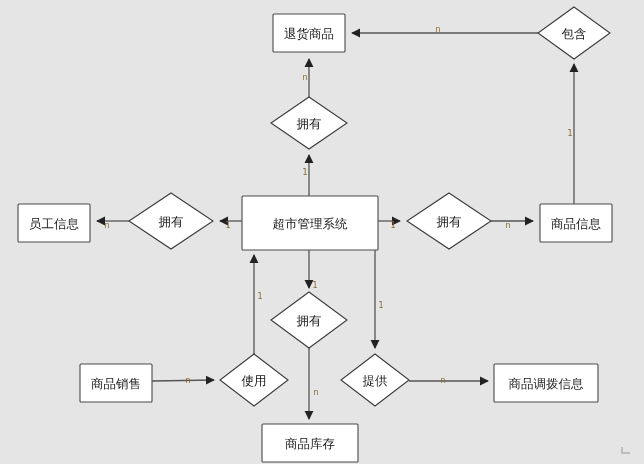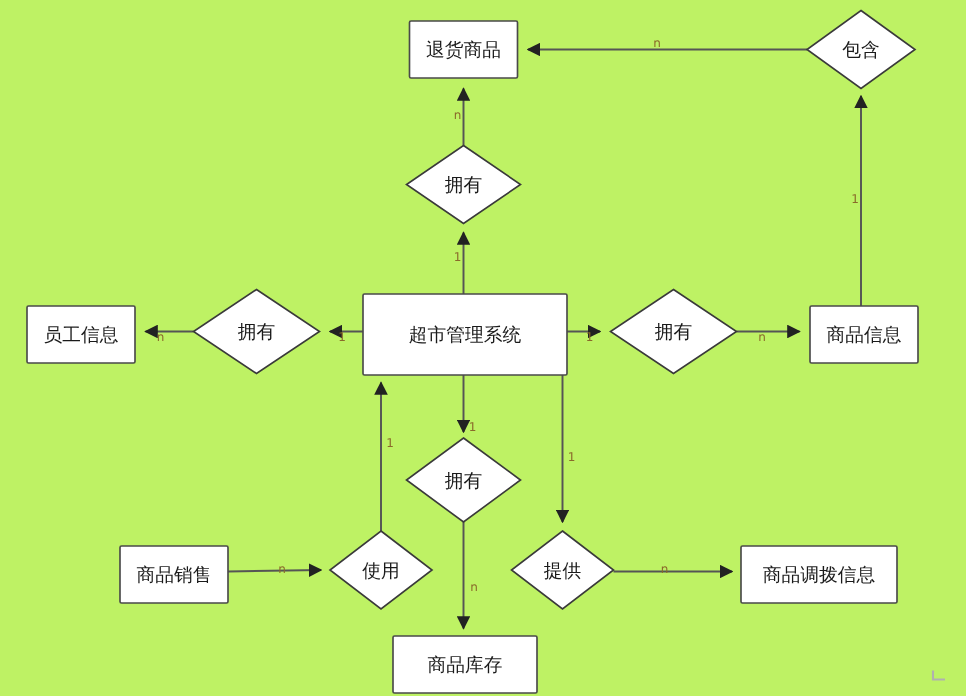--- a/index.html
+++ b/index.html
@@ -7,21 +7,21 @@
     padding: 0;
     background: #ffffff;
   }
   body {
     font-family: "Liberation Sans", "DejaVu Sans", sans-serif;
   }
   #canvas {
     position: relative;
     width: 644px;
     height: 464px;
-    background: #bef264;
+    background: #e5e5e5;
     overflow: hidden;
   }
   #diagram-svg {
     position: absolute;
     left: 0;
     top: 0;
   }
   .entity-box {
     fill: #ffffff;
     stroke: #4a4a4a;

